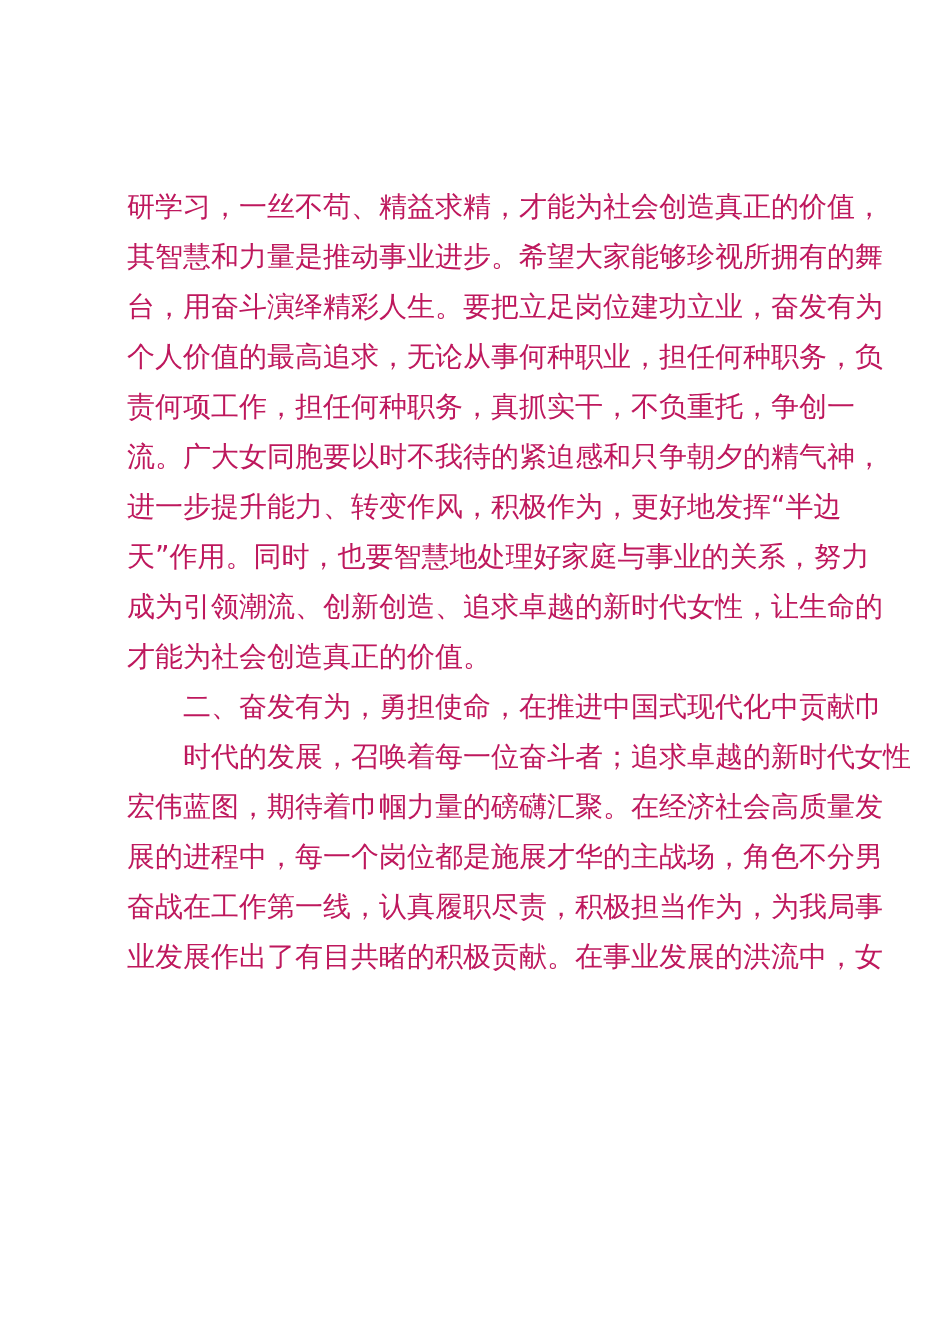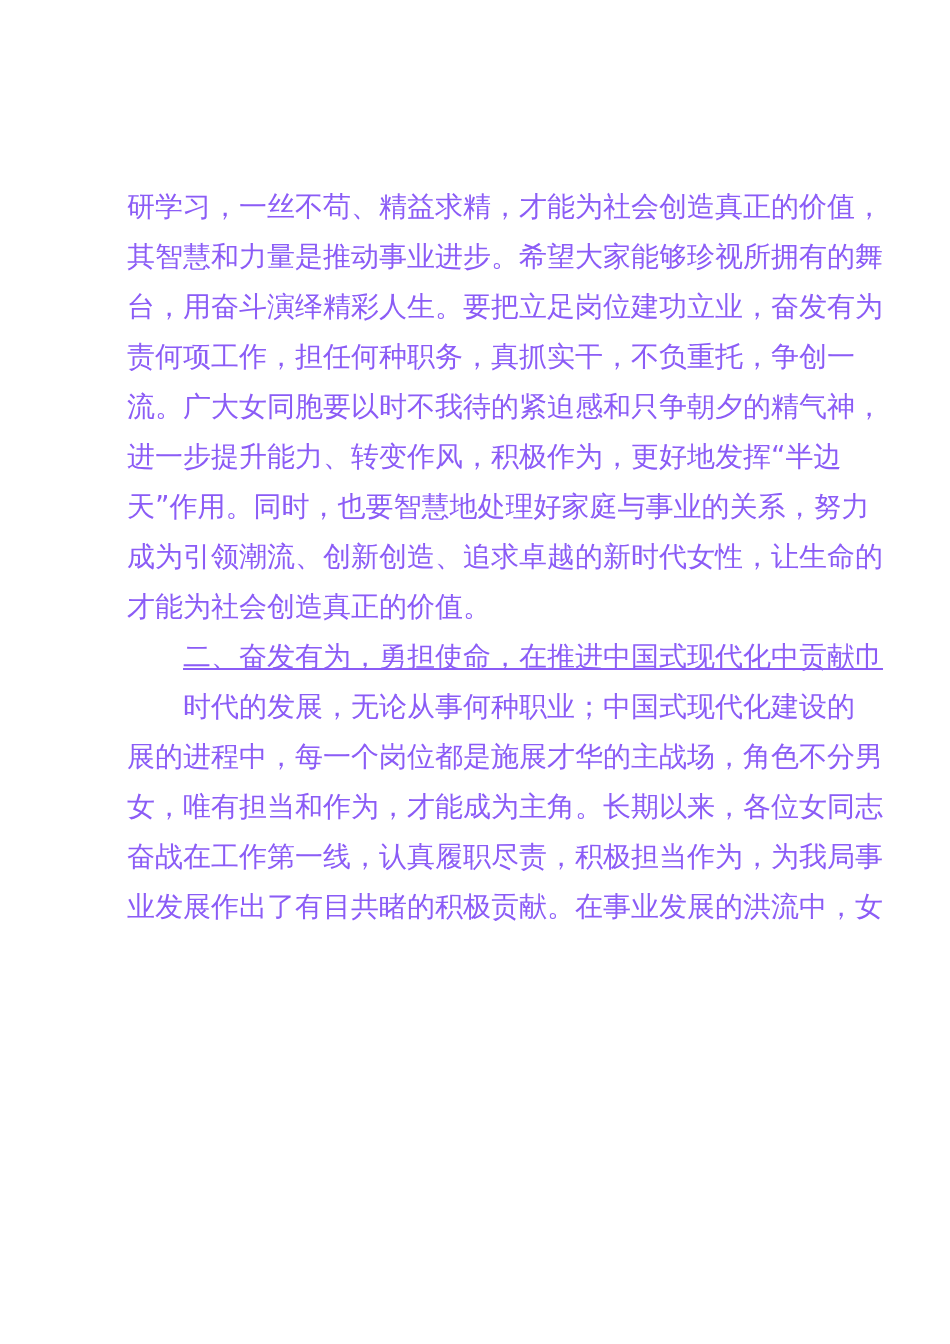--- a/index.html
+++ b/index.html
@@ -17,53 +17,53 @@
     position: absolute;
     left: 127px;
     top: 182px;
     width: 703px;
   }
   .line {
     height: 50px;
     line-height: 50px;
     font-family: "DejaVu Sans", "Liberation Sans", sans-serif;
     font-size: 28px;
-    color: #8b5cf6;
+    color: #be185d;
     white-space: nowrap;
     letter-spacing: 0px;
   }
   .line.indent {
     padding-left: 56px;
   }
   .line.heading {
     font-family: "DejaVu Sans", sans-serif;
-    text-decoration: underline;
   }
 </style>
 </head>
 <body>
 
 <div class="page">
 
   <div>
     <div class="line">研学习，一丝不苟、精益求精，才能为社会创造真正的价值，</div>
     <div class="line">其智慧和力量是推动事业进步。希望大家能够珍视所拥有的舞</div>
     <div class="line">台，用奋斗演绎精彩人生。要把立足岗位建功立业，奋发有为</div>
+    <div class="line">个人价值的最高追求，无论从事何种职业，担任何种职务，负</div>
     <div class="line">责何项工作，担任何种职务，真抓实干，不负重托，争创一</div>
     <div class="line">流。广大女同胞要以时不我待的紧迫感和只争朝夕的精气神，</div>
     <div class="line">进一步提升能力、转变作风，积极作为，更好地发挥“半边</div>
     <div class="line">天”作用。同时，也要智慧地处理好家庭与事业的关系，努力</div>
     <div class="line">成为引领潮流、创新创造、追求卓越的新时代女性，让生命的</div>
     <div class="line">才能为社会创造真正的价值。</div>
   </div>
 
   <div>
     <div class="line heading indent">二、奋发有为，勇担使命，在推进中国式现代化中贡献巾</div>
   </div>
 
   <div>
-    <div class="line indent">时代的发展，无论从事何种职业；中国式现代化建设的</div>
+    <div class="line indent">时代的发展，召唤着每一位奋斗者；追求卓越的新时代女性</div>
+    <div class="line">宏伟蓝图，期待着巾帼力量的磅礴汇聚。在经济社会高质量发</div>
     <div class="line">展的进程中，每一个岗位都是施展才华的主战场，角色不分男</div>
-    <div class="line">女，唯有担当和作为，才能成为主角。长期以来，各位女同志</div>
     <div class="line">奋战在工作第一线，认真履职尽责，积极担当作为，为我局事</div>
     <div class="line">业发展作出了有目共睹的积极贡献。在事业发展的洪流中，女</div>
   </div>
 </div>
 
 </body></html>

